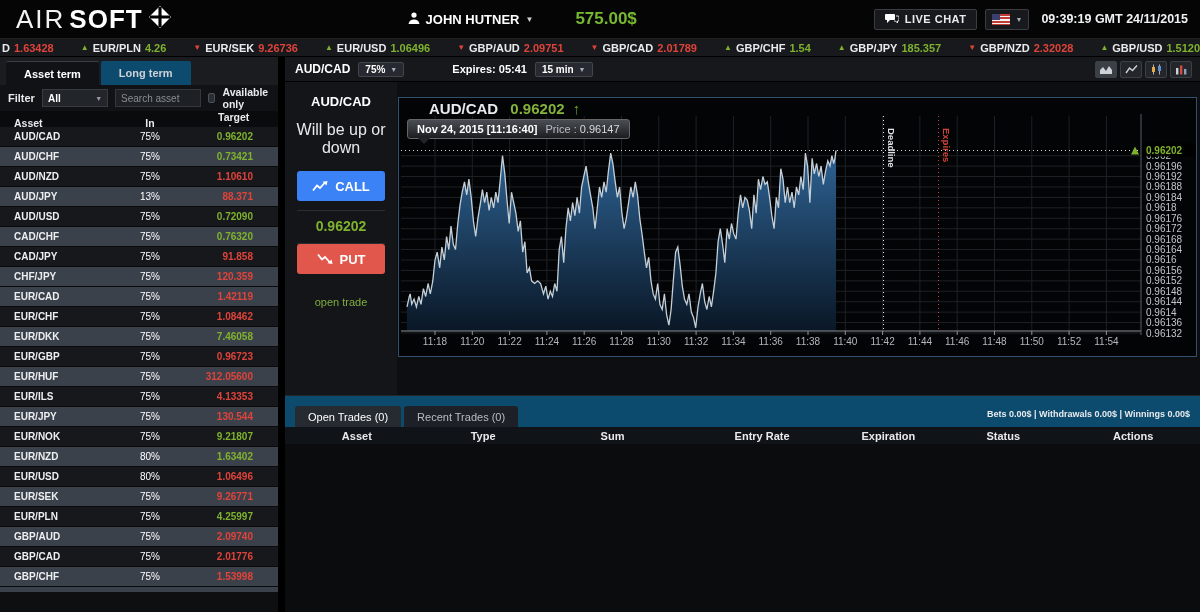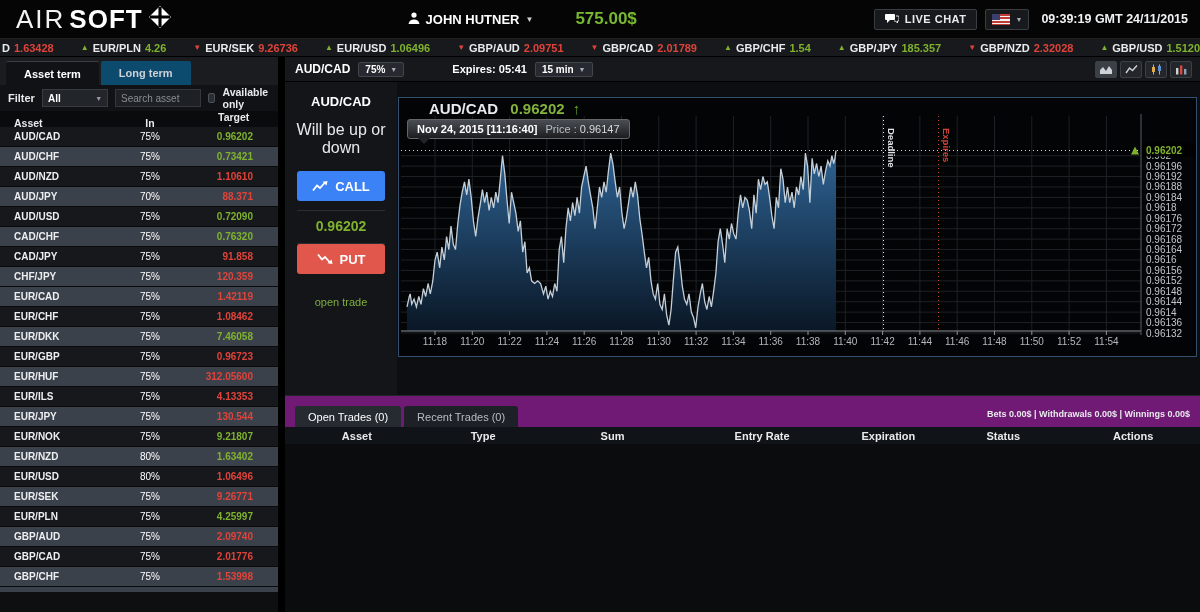--- a/index.html
+++ b/index.html
@@ -104,21 +104,21 @@
              border:1px solid #666; border-radius:3px; padding:3px 9px; font-size:11px; color:#fff; white-space:nowrap; }
   .tooltip .tt-date { font-weight:bold; }
   .tooltip .tt-lbl { color:#b9bdc2; margin-left:5px; }
   .tooltip .tt-val { color:#d7dadd; }
   .tooltip::after { content:''; position:absolute; left:10px; bottom:-6px; border-left:6px solid transparent;
                     border-right:6px solid transparent; border-top:6px solid #222428; }
   svg text { font-family:"Liberation Sans",sans-serif; }
 
   
   .trades { position:absolute; left:0; right:0; top:338px; bottom:0; background:#0b0c0e; border-top:1px solid #23272d; }
-  .trades-head { height:31px; background:#701a75; display:flex; align-items:flex-end; padding:0 10px; }
+  .trades-head { height:31px; background:#0c4a6e; display:flex; align-items:flex-end; padding:0 10px; }
   .ttab { height:21px; padding:0 13px; display:flex; align-items:center; font-size:11px; color:#b9bdc3;
           background:#1d2026; border-radius:3px 3px 0 0; margin-right:3px; cursor:default; }
   .ttab.active { background:#262a31; color:#fff; }
   .tsummary { margin-left:auto; font-size:9px; font-weight:bold; color:#e8eaec; padding-bottom:8px; }
   .trades-cols { height:17px; background:#101318; display:grid;
                  grid-template-columns:15.7% 11.9% 16.4% 16.3% 11.3% 13.8% 1fr;
                  align-items:center; font-size:11px; font-weight:bold; color:#e8eaec; text-align:center; }
 </style>
 </head>
 <body>
@@ -248,21 +248,21 @@
           <span class="a-in">75%</span>
           <span class="a-tp up">0.73421</span>
         </div>
         <div class="arow">
           <span class="a-name">AUD/NZD</span>
           <span class="a-in">75%</span>
           <span class="a-tp down">1.10610</span>
         </div>
         <div class="arow alt">
           <span class="a-name">AUD/JPY</span>
-          <span class="a-in">70%</span>
+          <span class="a-in">13%</span>
           <span class="a-tp down">88.371</span>
         </div>
         <div class="arow">
           <span class="a-name">AUD/USD</span>
           <span class="a-in">75%</span>
           <span class="a-tp up">0.72090</span>
         </div>
         <div class="arow alt">
           <span class="a-name">CAD/CHF</span>
           <span class="a-in">75%</span>

